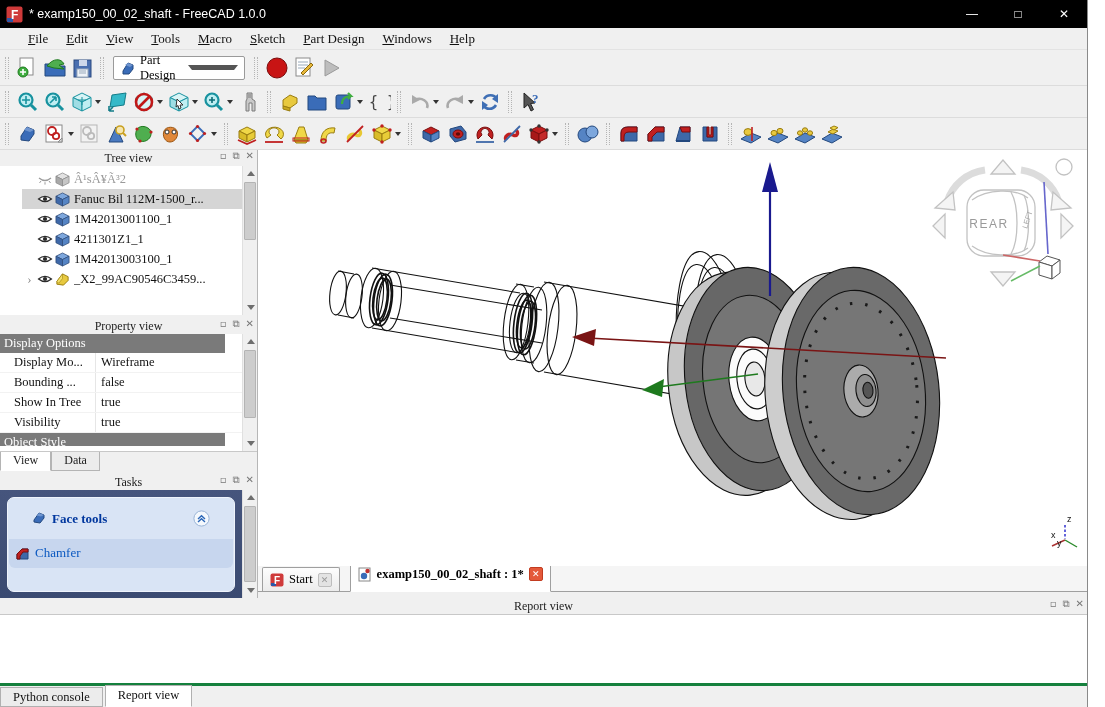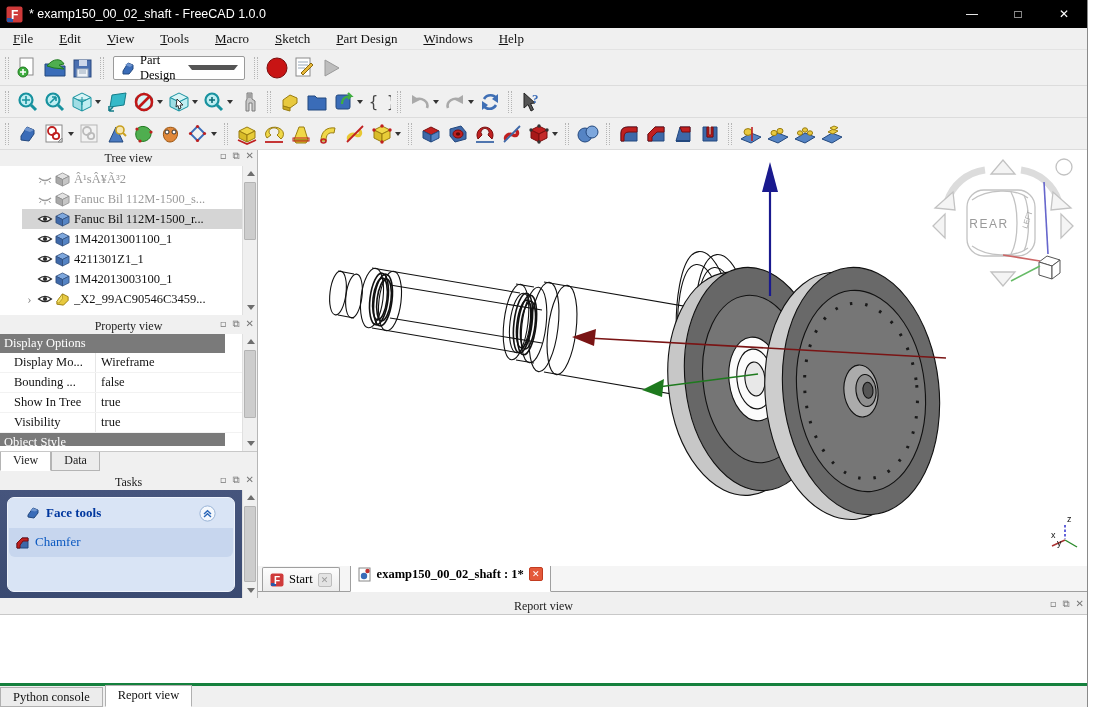--- a/index.html
+++ b/index.html
@@ -10,22 +10,22 @@
 
   
   .titlebar { height:28px; background:#000; color:#fff; display:flex; align-items:center;
               font-family:"Liberation Sans","DejaVu Sans",sans-serif; font-size:12.5px; flex:0 0 auto; }
   .titlebar .logo { margin:0 6px 0 6px; display:flex; }
   .title-text { flex:1; }
   .win-controls { display:flex; height:100%; }
   .win-btn { width:46px; display:flex; align-items:center; justify-content:center; font-size:12px; color:#fff; }
 
   
-  .menubar { height:22px; background:#f0f0f0; display:flex; align-items:center; padding-left:4px;
-             font-size:13px; color:#111; border-bottom:1px solid #e3e3e3; flex:0 0 auto;gap:8px; }
+  .menubar { height:22px; background:#f0f0f0; display:flex; align-items:center; padding-left:19px;
+             font-size:13px; color:#111; border-bottom:1px solid #e3e3e3; flex:0 0 auto; }
   .mitem { display:inline-block; padding:2px 9px; }
   .mitem::first-letter { text-decoration:underline; }
 
   
   .tb { display:flex; align-items:center; background:#f0f0f0; border-bottom:1px solid #dcdcdc; flex:0 0 auto; }
   .tb1 { height:36px; } .tb2 { height:32px; } .tb3 { height:32px; }
   .grip { width:4px; height:22px; border-left:1px dotted #b5b5b5; border-right:1px dotted #b5b5b5; margin:0 5px; }
   .tbtn { width:27px; height:27px; display:flex; align-items:center; justify-content:center; flex:0 0 auto; }
   .dd { width:0; height:0; border-left:3.5px solid transparent; border-right:3.5px solid transparent;
         border-top:4px solid #333; margin:0 2px 0 0; align-self:center; }
@@ -77,21 +77,21 @@
   .vtabs { height:20px; display:flex; align-items:flex-end; background:#f0f0f0; border-top:1px solid #c8c8c8; flex:0 0 auto; }
   .vtab { font-size:12px; padding:1px 12px 2px; border:1px solid #b4b4b4; border-top:none; background:#ececec; color:#222; }
   .vtab.active { background:#fff; height:19px; border-bottom:1px solid #fff; }
 
   
   .tasks-panel { flex:1; display:flex; flex-direction:column; min-height:0; }
   .tasks-panel .panel-head { background:#f0f0f0; }
   .tasks-body { position:relative; flex:1; background:linear-gradient(180deg,#46557d,#3a4a71); overflow:hidden; }
   .task-box { position:absolute; left:7px; right:22px; top:7px; bottom:6px; background:#d9e4f5;
               border:1px solid #eef3fb; border-radius:7px; overflow:hidden; }
-  .task-box-head { height:30px; display:flex; align-items:center; padding:0 18px; }
+  .task-box-head { height:41px; display:flex; align-items:center; padding:0 24px; }
   .task-box-title { font-weight:bold; color:#00379e; font-size:13px; margin-left:5px; flex:1; }
   .task-items { background:#c7d6ee; margin:0 1px 1px; border-radius:0 0 6px 6px; padding:3px 0 4px; }
   .titem { height:22px; display:flex; align-items:center; padding-left:6px; font-size:13px; color:#0a58c0; }
   .titem span { margin-left:5px; }
 
   
   .viewport { flex:1; display:flex; flex-direction:column; min-width:0; background:#fff; }
   .canvas { position:relative; flex:1; background:#fff; overflow:hidden; }
   .model-svg { position:absolute; left:0; top:0; }
   .navcube { position:absolute; top:4px; right:8px; }
@@ -544,33 +544,20 @@
               <svg class="eye" width="16" height="13">
                   <path d="M2,5 Q8,10 14,5" fill="none" stroke="#9a9a9a" stroke-width="1.3"></path>
                   <path d="M4,8 l-1.5,2 M8,9.2 v2.4 M12,8 l1.5,2" stroke="#9a9a9a"></path>
                 </svg>
               <svg class="cube" width="15" height="15" viewBox="0 0 16 16">
                   <polygon points="8,1 15,4.5 8,8 1,4.5" fill="#e2e2e2" stroke="#8a8a8a" stroke-width="0.8"></polygon>
                   <polygon points="1,4.5 8,8 8,15 1,11.5" fill="#a8a8a8" stroke="#8a8a8a" stroke-width="0.8"></polygon>
                   <polygon points="15,4.5 8,8 8,15 15,11.5" fill="#c6c6c6" stroke="#8a8a8a" stroke-width="0.8"></polygon>
                 </svg>
               <span class="tlabel">Â¹sÂ¥Ã³2</span>
-            </div>
-            <div class="trow dim">
-              <span class="chev"></span>
-              <svg class="eye" width="16" height="13">
-                  <path d="M2,5 Q8,10 14,5" fill="none" stroke="#9a9a9a" stroke-width="1.3"></path>
-                  <path d="M4,8 l-1.5,2 M8,9.2 v2.4 M12,8 l1.5,2" stroke="#9a9a9a"></path>
-                </svg>
-              <svg class="cube" width="15" height="15" viewBox="0 0 16 16">
-                  <polygon points="8,1 15,4.5 8,8 1,4.5" fill="#e2e2e2" stroke="#8a8a8a" stroke-width="0.8"></polygon>
-                  <polygon points="1,4.5 8,8 8,15 1,11.5" fill="#a8a8a8" stroke="#8a8a8a" stroke-width="0.8"></polygon>
-                  <polygon points="15,4.5 8,8 8,15 15,11.5" fill="#c6c6c6" stroke="#8a8a8a" stroke-width="0.8"></polygon>
-                </svg>
-              <span class="tlabel">Fanuc Bil 112M-1500_s...</span>
             </div>
             <div class="trow sel">
               <span class="chev"></span>
               <svg class="eye" width="16" height="13">
                   <path d="M1.5,6 Q8,0.8 14.5,6 Q8,11.2 1.5,6 z" fill="#fff" stroke="#2b2b2b" stroke-width="1.2"></path>
                   <circle cx="8" cy="6" r="2.1" fill="#2b2b2b"></circle>
                 </svg>
               <svg class="cube" width="15" height="15" viewBox="0 0 16 16">
                   <polygon points="8,1 15,4.5 8,8 1,4.5" fill="#7da7dd" stroke="#2c4a77" stroke-width="0.8"></polygon>
                   <polygon points="1,4.5 8,8 8,15 1,11.5" fill="#3e68a8" stroke="#2c4a77" stroke-width="0.8"></polygon>

